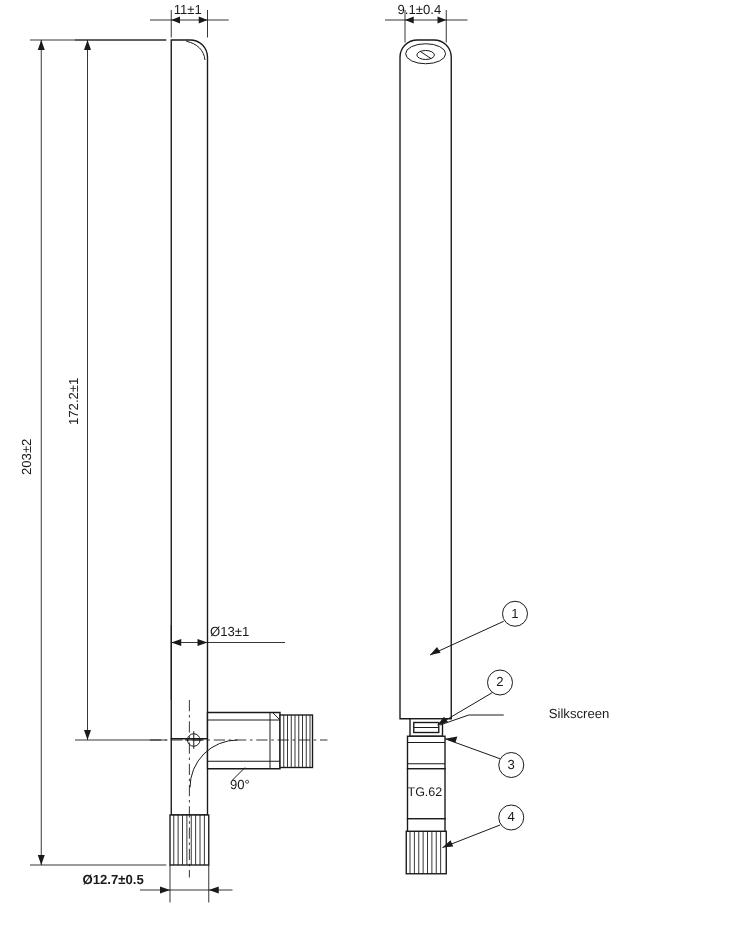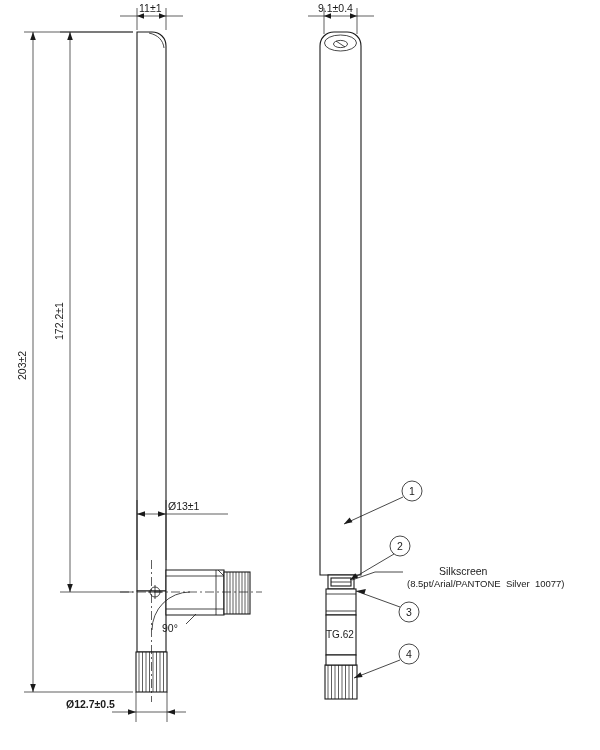--- a/index.html
+++ b/index.html
@@ -186,25 +186,24 @@
   <div class="lbl" style="left:318px;top:2px;">9.1±0.4</div>
 
   <div class="lbl" style="left:16px;top:380px;transform:rotate(-90deg);transform-origin:left top;">203±2</div>
 
   <div class="lbl" style="left:53px;top:340px;transform:rotate(-90deg);transform-origin:left top;">172.2±1</div>
 
   <div class="lbl" style="left:168px;top:500px;">Ø13±1</div>
 
   <div class="lbl" style="left:66px;top:698px;font-weight:bold;">Ø12.7±0.5</div>
 
-  <div class="lbl" style="left:162px;top:622px;">90°</div>
+  <div class="lbl" style="left:184px;top:622px;">90°</div>
 
   <div class="lbl" style="left:409px;top:485px;">1</div>
   <div class="lbl" style="left:397px;top:540px;">2</div>
   <div class="lbl" style="left:406px;top:606px;">3</div>
   <div class="lbl" style="left:406px;top:648px;">4</div>
 
   <div class="lbl" style="left:407px;top:565px;margin-left:32px;">Silkscreen</div>
-  <div class="lbl small" style="left:407px;top:578px;">(8.5pt/Arial/PANTONE  Silver  10077)</div>
 
   <div class="lbl" style="left:326px;top:629px;font-size:10px;">TG.62</div>
 
 </div>
 
 </body></html>

